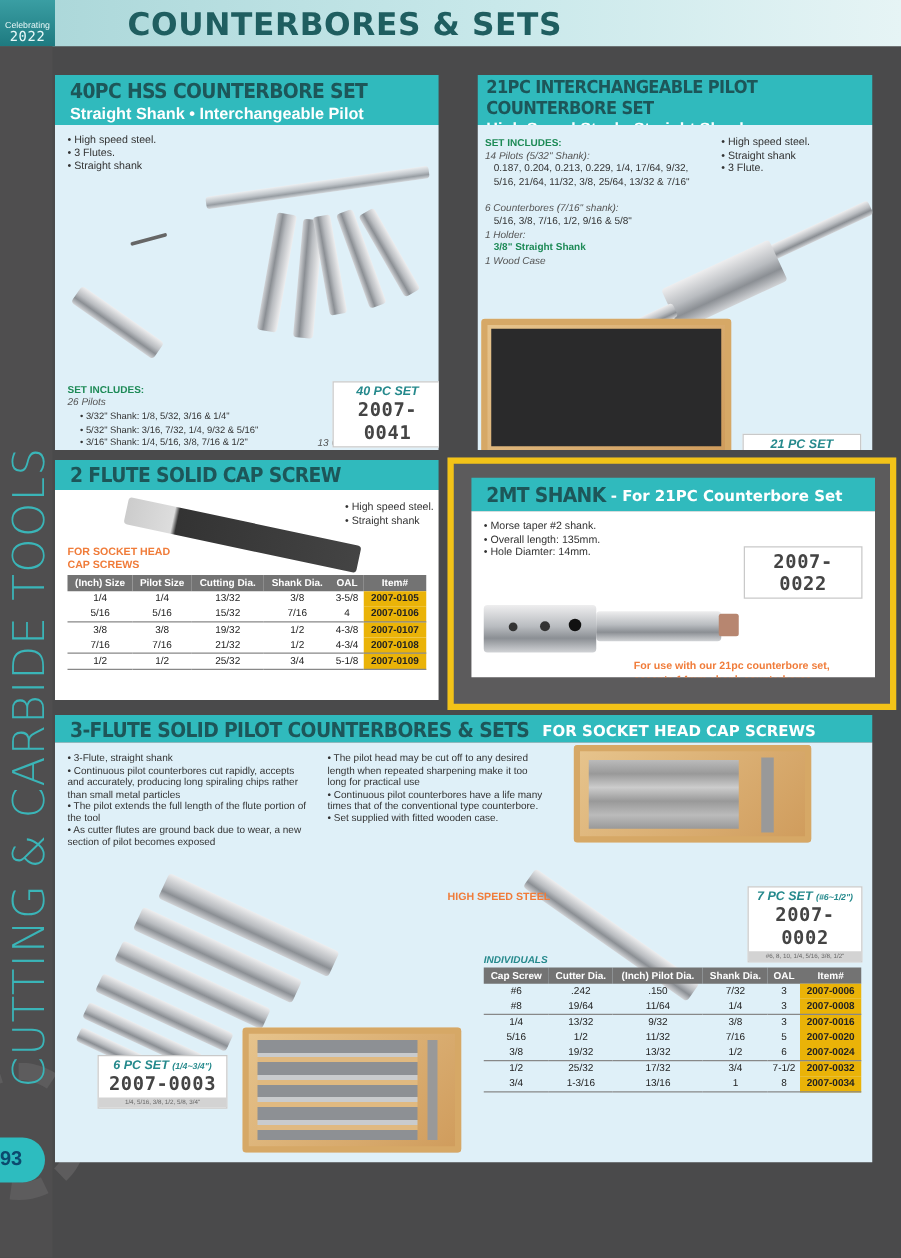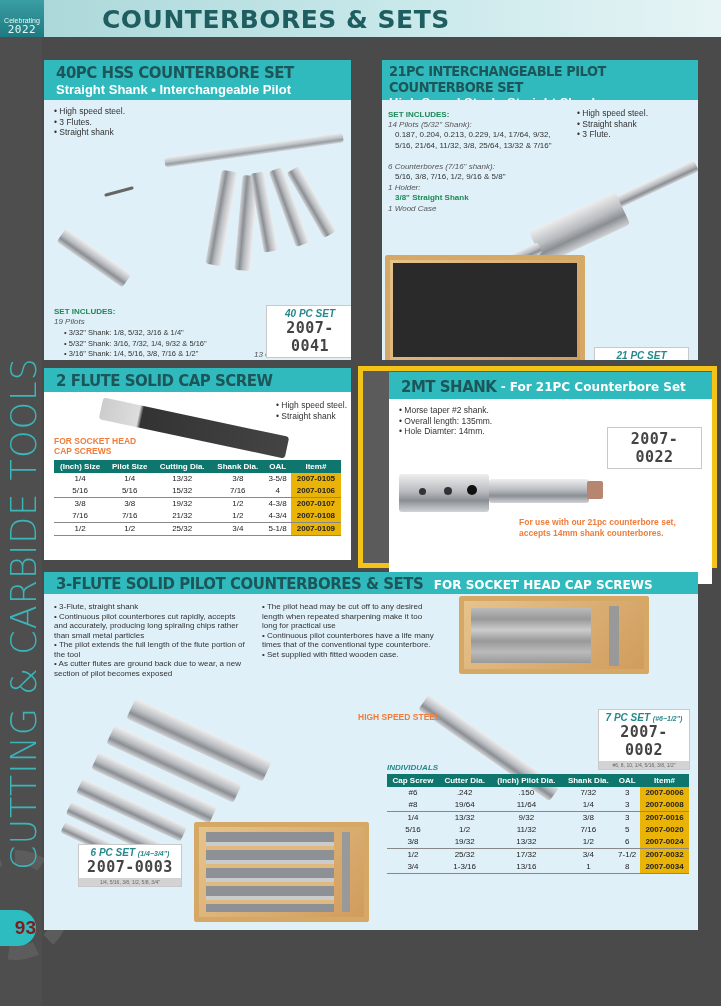--- a/index.html
+++ b/index.html
@@ -37,21 +37,21 @@
     font-size: 35px; color: #3ab5b8; letter-spacing: 1px; white-space: nowrap;
     font-family: "DejaVu Sans", sans-serif; font-weight: 300;
   }
   .gear {
     position: absolute; left: -40px; top: 850px; width: 110px; height: 110px;
     border-radius: 50%; border: 14px dashed #5d5c5d;
   }
   .page-num {
     position: absolute; left: 0; top: 910px; width: 36px; height: 36px;
     background: #2dbcbf; border-radius: 0 18px 18px 0;
-    color: #7f1d1d; font-weight: bold; font-size: 19px; text-align: right; line-height: 36px;
+    color: #0c4a6e; font-weight: bold; font-size: 16px; text-align: left; line-height: 36px;
   }
   .panel { position: absolute; overflow: hidden; }
   .panel-head {
     background: #30babd; color: #fff; padding: 4px 0 3px 12px;
     font-weight: bold;
   }
   .panel-head .h1 {
     color: #1d5659; font-size: 15px; font-family: "DejaVu Sans", sans-serif;
     letter-spacing: -0.5px; transform: scaleY(1.1); transform-origin: left;
     display: inline-block;
@@ -68,21 +68,21 @@
   .sku-box {
     position: absolute; background: #fff; border: 1px solid #c9c9c9;
     text-align: center; padding: 2px 6px;
   }
   .sku-box .set { color: #25898c; font-weight: bold; font-style: italic; font-size: 10px; }
   .sku-box .set small { font-size: 7px; }
   .sku-box .num { color: #444; font-size: 15px; font-family: "DejaVu Sans Mono", monospace; font-weight: bold; letter-spacing: 0.5px; }
   .sku-box .sub { background: #d3d3d3; color: #666; font-size: 5px; margin: 2px -6px -2px; padding: 1px 0; }
   table.spec { border-collapse: collapse; font-size: 8px; color: #222; width: 100%; }
   table.spec th {
-    background: #0f766e; color: #fff; font-weight: bold; font-size: 8px; line-height: 9px;
+    background: #737373; color: #fff; font-weight: bold; font-size: 8px; line-height: 9px;
     padding: 2px 2px; text-align: center; vertical-align: bottom;
   }
   table.spec td { text-align: center; padding: 1px 2px; line-height: 10px; }
   table.spec td.item { background: #eab308; font-weight: bold; }
   table.spec tr.sep td { border-top: 1px solid #888; }
   table.spec tr.last td { border-bottom: 1px solid #888; }
   .orange { color: #f07c3a; font-weight: bold; }
   .tool {
     position: absolute; border-radius: 3px;
     background: linear-gradient(180deg, #eeeeef 0%, #b9bcc0 45%, #8b8f94 70%, #d1d3d6 100%);
@@ -130,21 +130,21 @@
       <div class="tool" style="left:10px; top:150px; width:80px; height:16px; transform:rotate(35deg);"></div>
       <div class="tool" style="left:130px; top:110px; width:95px; height:16px; transform:rotate(100deg);"></div>
       <div class="tool" style="left:155px; top:115px; width:95px; height:16px; transform:rotate(95deg);"></div>
       <div class="tool" style="left:180px; top:105px; width:80px; height:14px; transform:rotate(80deg);"></div>
       <div class="tool" style="left:205px; top:100px; width:80px; height:14px; transform:rotate(70deg);"></div>
       <div class="tool" style="left:230px; top:95px; width:75px; height:14px; transform:rotate(60deg);"></div>
       <div class="tool" style="left:120px; top:45px; width:180px; height:10px; transform:rotate(-8deg); opacity:.85;"></div>
       <div class="tool" style="left:60px; top:90px; width:30px; height:3px; background:#666; transform:rotate(-15deg);"></div>
     </div>
     <div class="green-lbl" style="position:absolute; left:10px; top:207px;">SET INCLUDES:</div>
-    <div class="ital" style="position:absolute; left:10px; top:217px;">19 Pilots</div>
+    <div class="ital" style="position:absolute; left:10px; top:217px;">26 Pilots</div>
     <ul class="bul" style="position:absolute; left:20px; top:228px; font-size:7.5px; line-height:10.5px;">
       <li>3/32" Shank: 1/8, 5/32, 3/16 &amp; 1/4"</li>
       <li>5/32" Shank: 3/16, 7/32, 1/4, 9/32 &amp; 5/16"</li>
       <li>3/16" Shank: 1/4, 5/16, 3/8, 7/16 &amp; 1/2"</li>
       <li>1/4" Shank: 5/16, 3/8, 7/16, 1/2, 9/16 &amp; 5/8"</li>
 
     </ul>
     <div class="ital" style="position:absolute; left:210px; top:250px;">13 Counterbores</div>
 
     <div class="sku-box" style="left:222px; top:205px; width:88px;">
@@ -255,21 +255,21 @@
               <td>5-1/8</td>
               <td class="item">2007-0109</td>
           </tr>
         </tbody>
       </table>
     </div>
   </div>
 </div>
 
 <div class="highlight"></div>
-<div class="panel" style="left:377px; top:372px; width:323px; height:212px;margin-left:12px;">
+<div class="panel" style="left:377px; top:382px; width:323px; height:160px;">
   <div class="panel-head" style="height:27px; padding-top:5px;">
     <span class="h1">2MT SHANK</span><span class="h2i"> - For 21PC Counterbore Set</span>
   </div>
   <div class="body-white" style="position:absolute; top:27px; left:0; right:0; bottom:0;padding-left:48px;">
     <ul class="bul" style="position:absolute; left:10px; top:6px;">
       <li>Morse taper #2 shank.</li>
       <li>Overall length: 135mm.</li>
       <li>Hole Diamter: 14mm.</li>
     </ul>
     <div class="sku-box" style="left:218px; top:28px; width:95px;">

